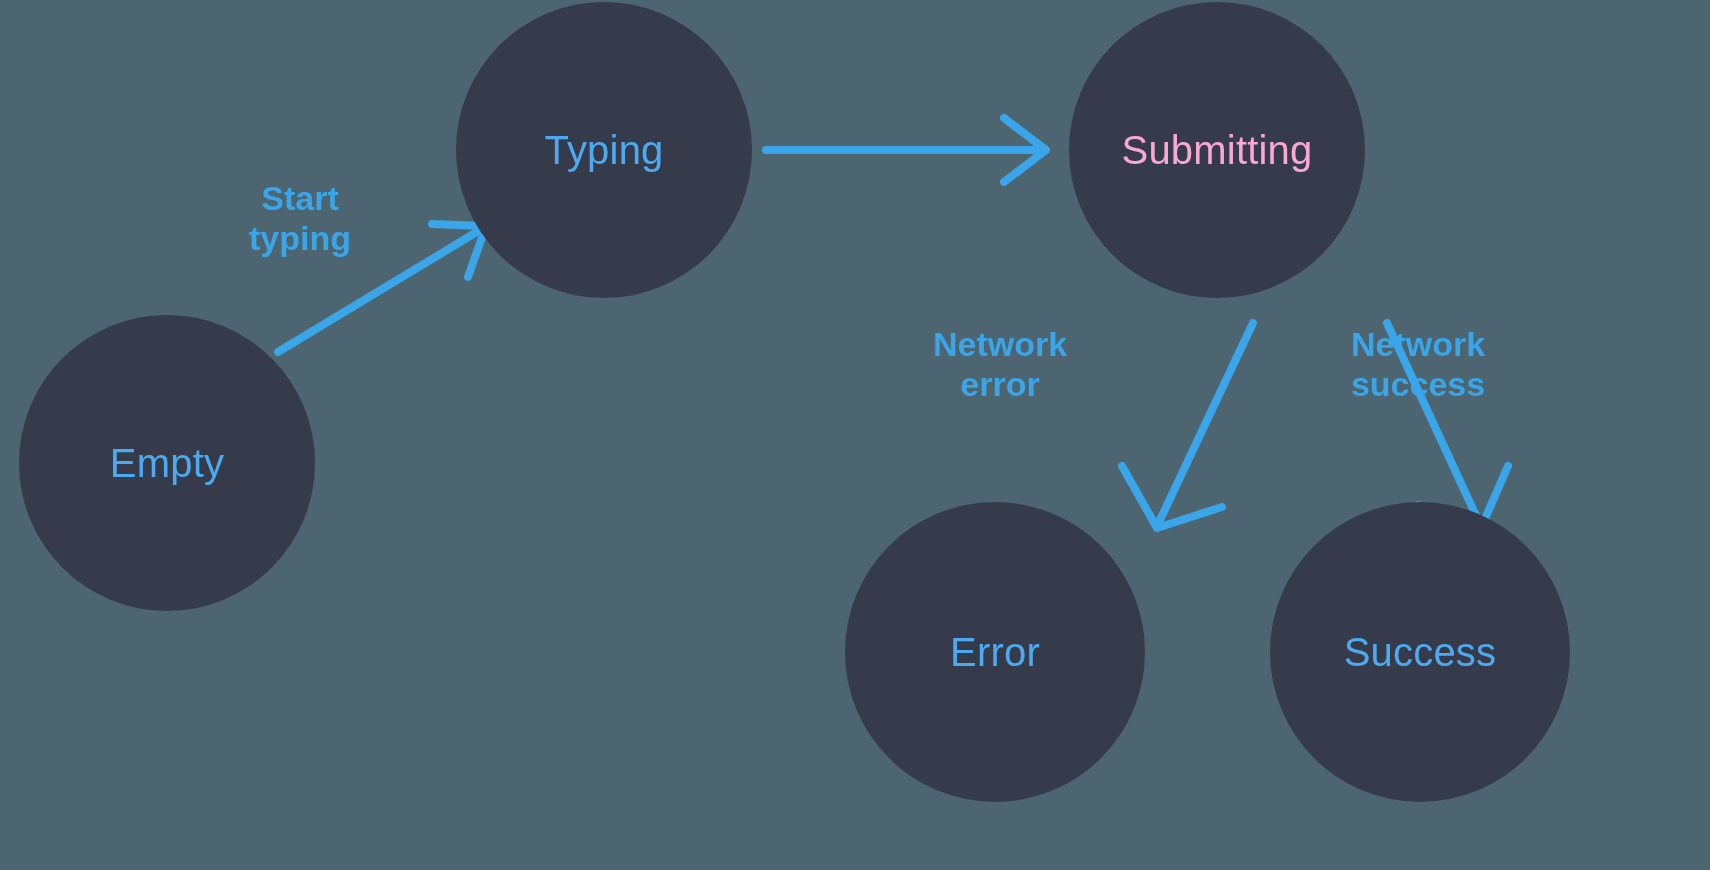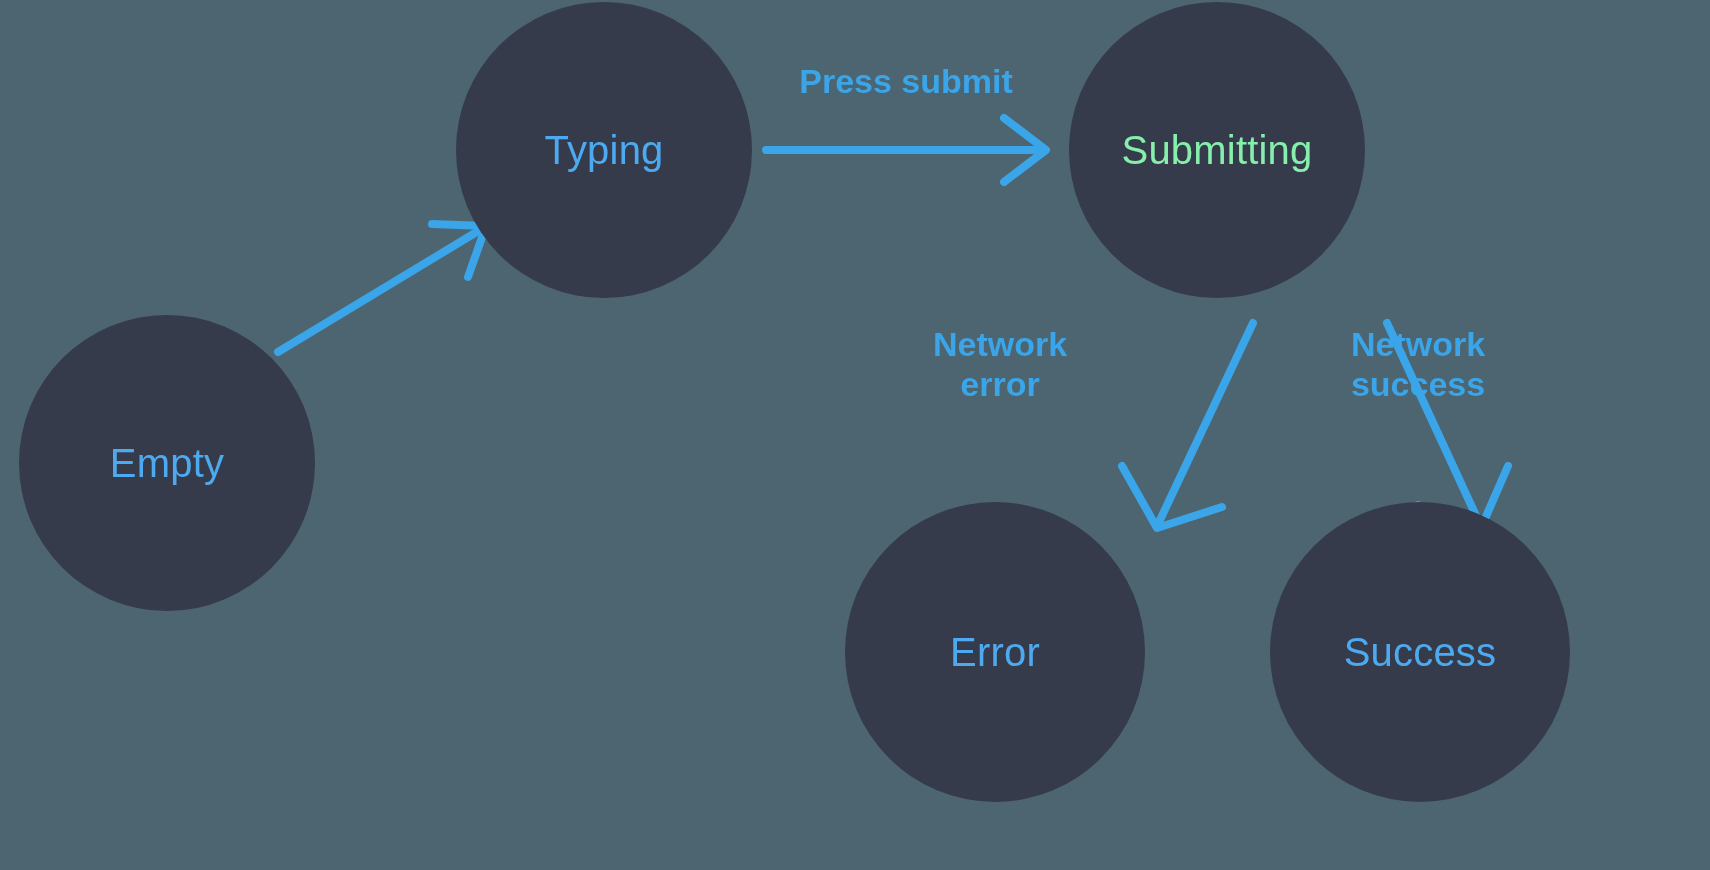--- a/index.html
+++ b/index.html
@@ -70,30 +70,31 @@
 
   <div class="node" style="left: 19px; top: 315px; width: 296px; height: 296px; background: rgb(53, 59, 74);">
     <span class="node-label" style="color: rgb(77, 170, 240);">Empty</span>
   </div>
 
   <div class="node" style="left: 456px; top: 2px; width: 296px; height: 296px; background: rgb(53, 59, 74);">
     <span class="node-label" style="color: rgb(77, 170, 240);">Typing</span>
   </div>
 
   <div class="node" style="left: 1069px; top: 2px; width: 296px; height: 296px; background: rgb(53, 59, 74);">
-    <span class="node-label" style="color: #86efac;">Submitting</span>
+    <span class="node-label" style="color: #f9a8d4;">Submitting</span>
   </div>
 
   <div class="node" style="left: 845px; top: 502px; width: 300px; height: 300px; background: rgb(53, 59, 74);">
     <span class="node-label" style="color: rgb(77, 170, 240);">Error</span>
   </div>
 
   <div class="node" style="left: 1270px; top: 502px; width: 300px; height: 300px; background: rgb(53, 59, 74);">
     <span class="node-label" style="color: rgb(77, 170, 240);">Success</span>
   </div>
 
-  <div class="edge-label" style="left: 906px; top: 81px; color: rgb(58, 165, 232);">Press submit</div>
+  <div class="edge-label" style="left: 300px; top: 218px; color: rgb(58, 165, 232);">Start
+typing</div>
   <div class="edge-label" style="left: 1000px; top: 364px; color: rgb(58, 165, 232);">Network
 error</div>
   <div class="edge-label" style="left: 1418px; top: 364px; color: rgb(58, 165, 232);">Network
 success</div>
 
 </div>
 
 </body></html>

